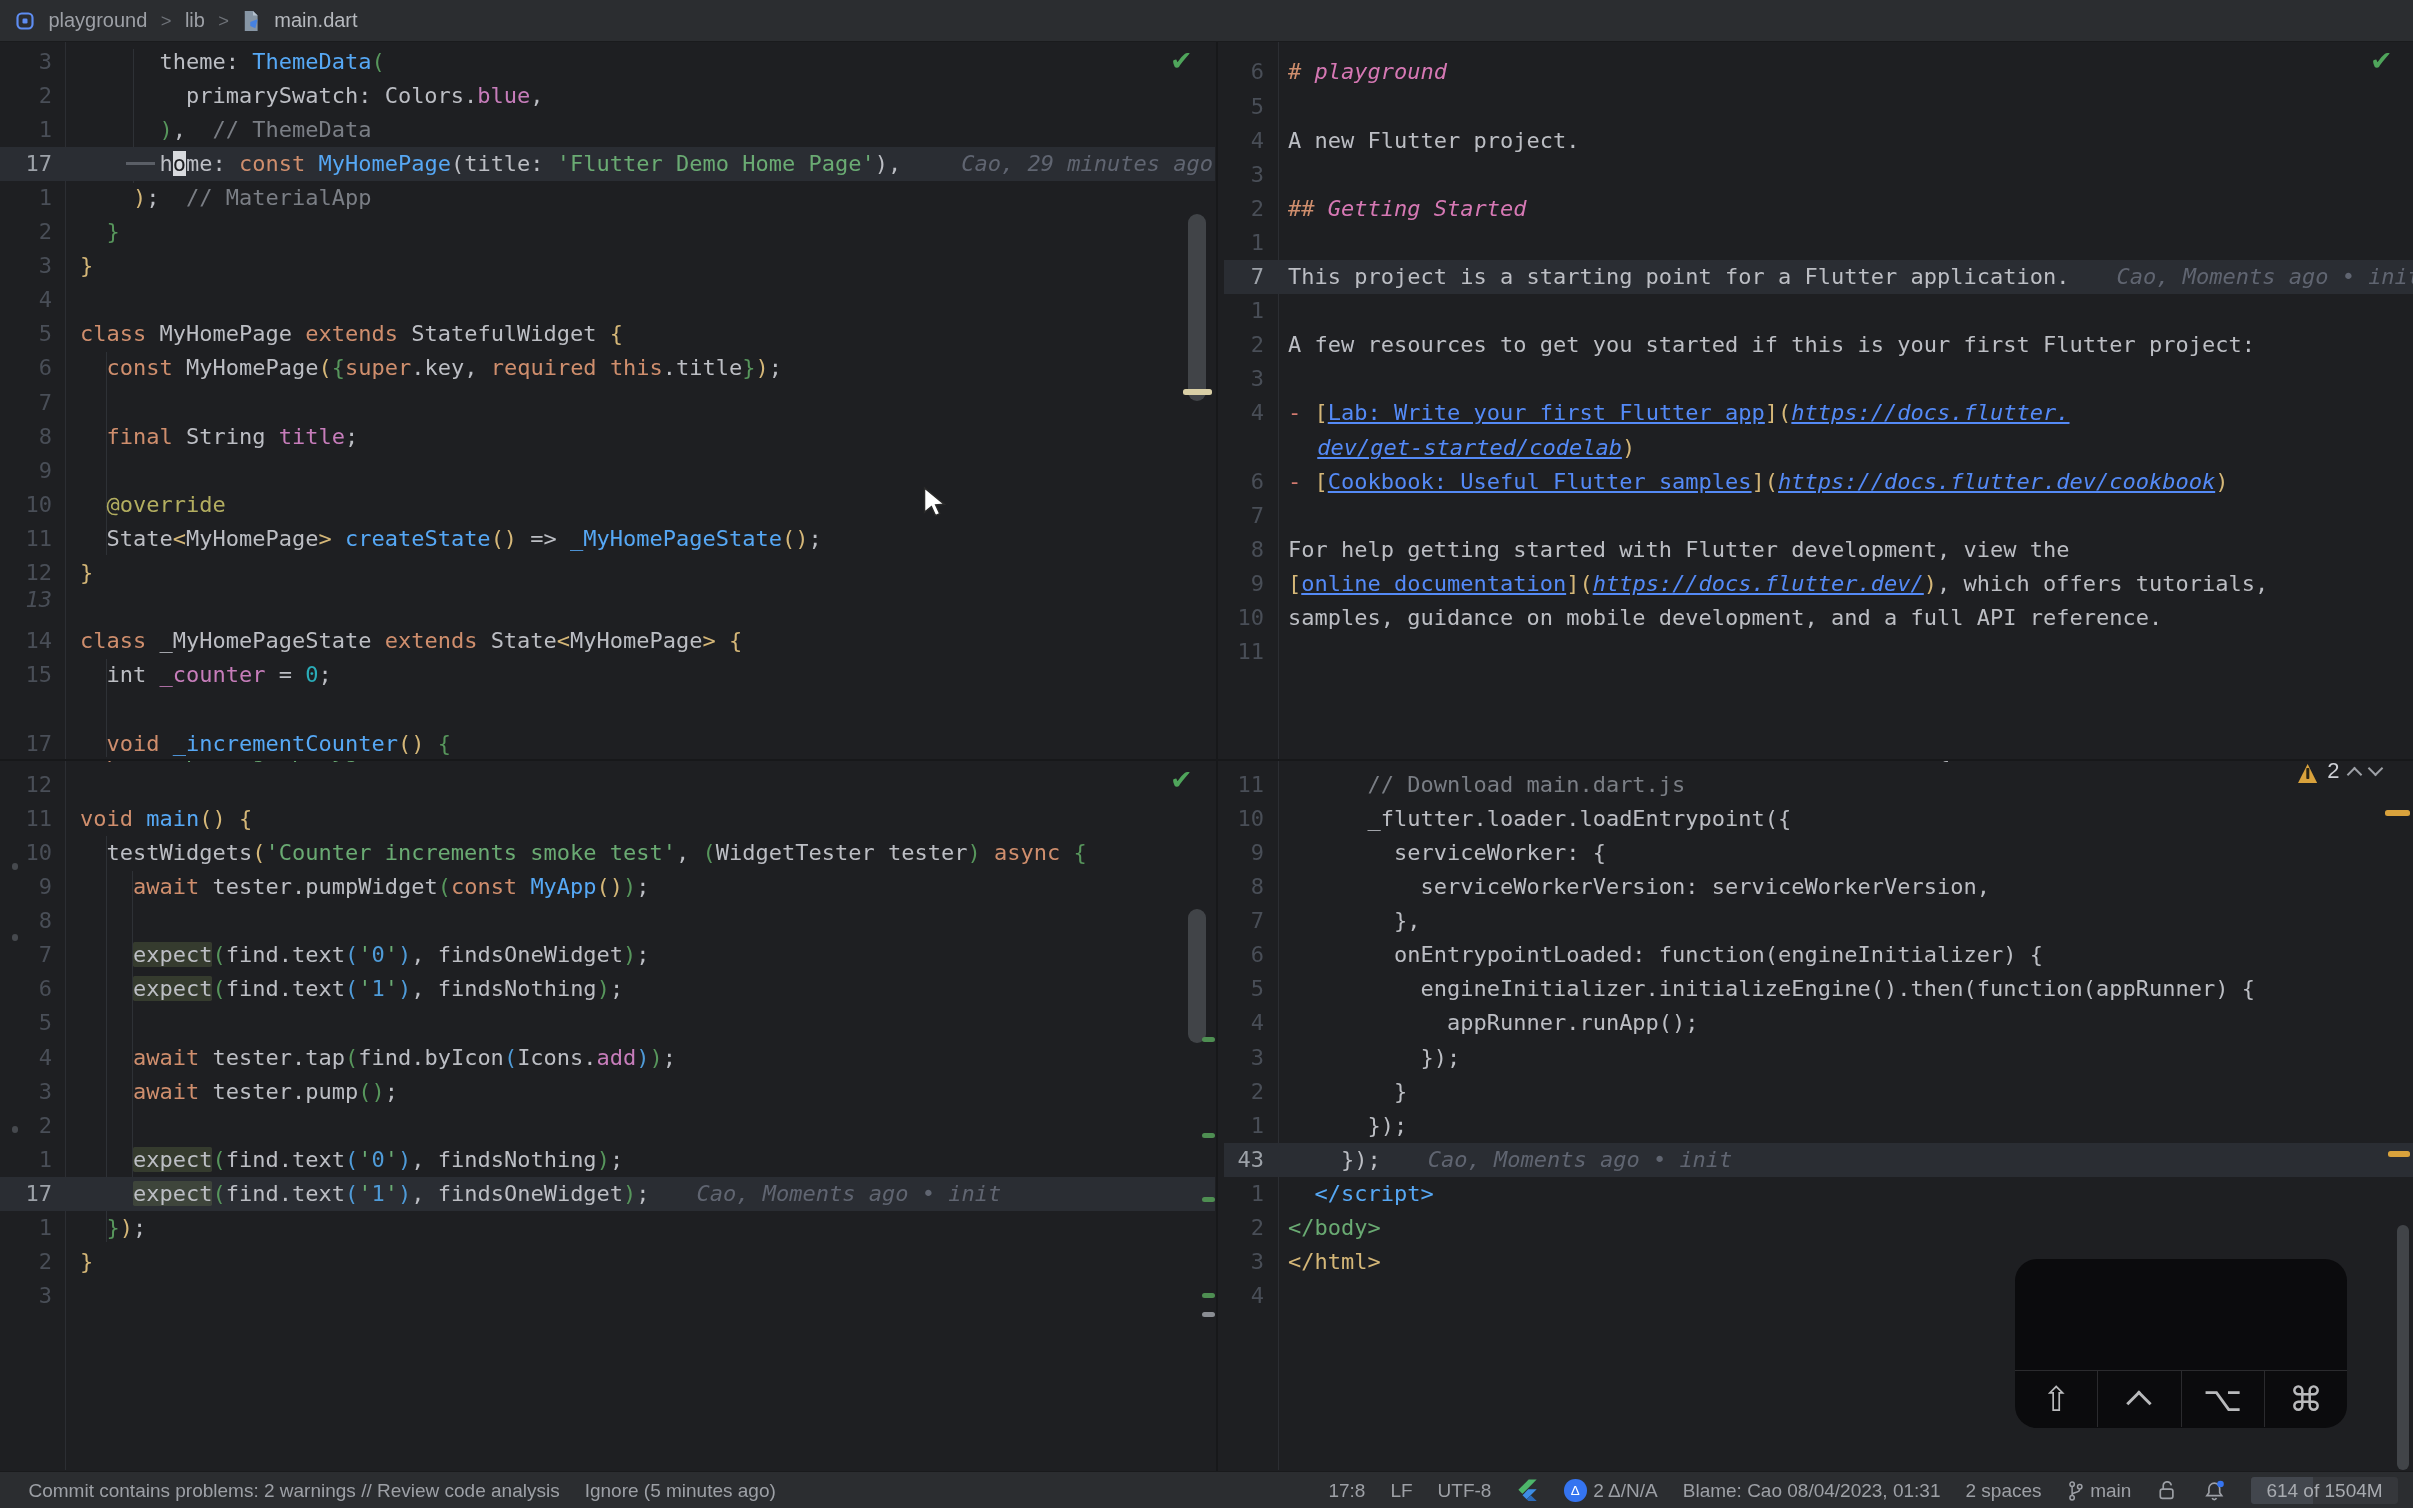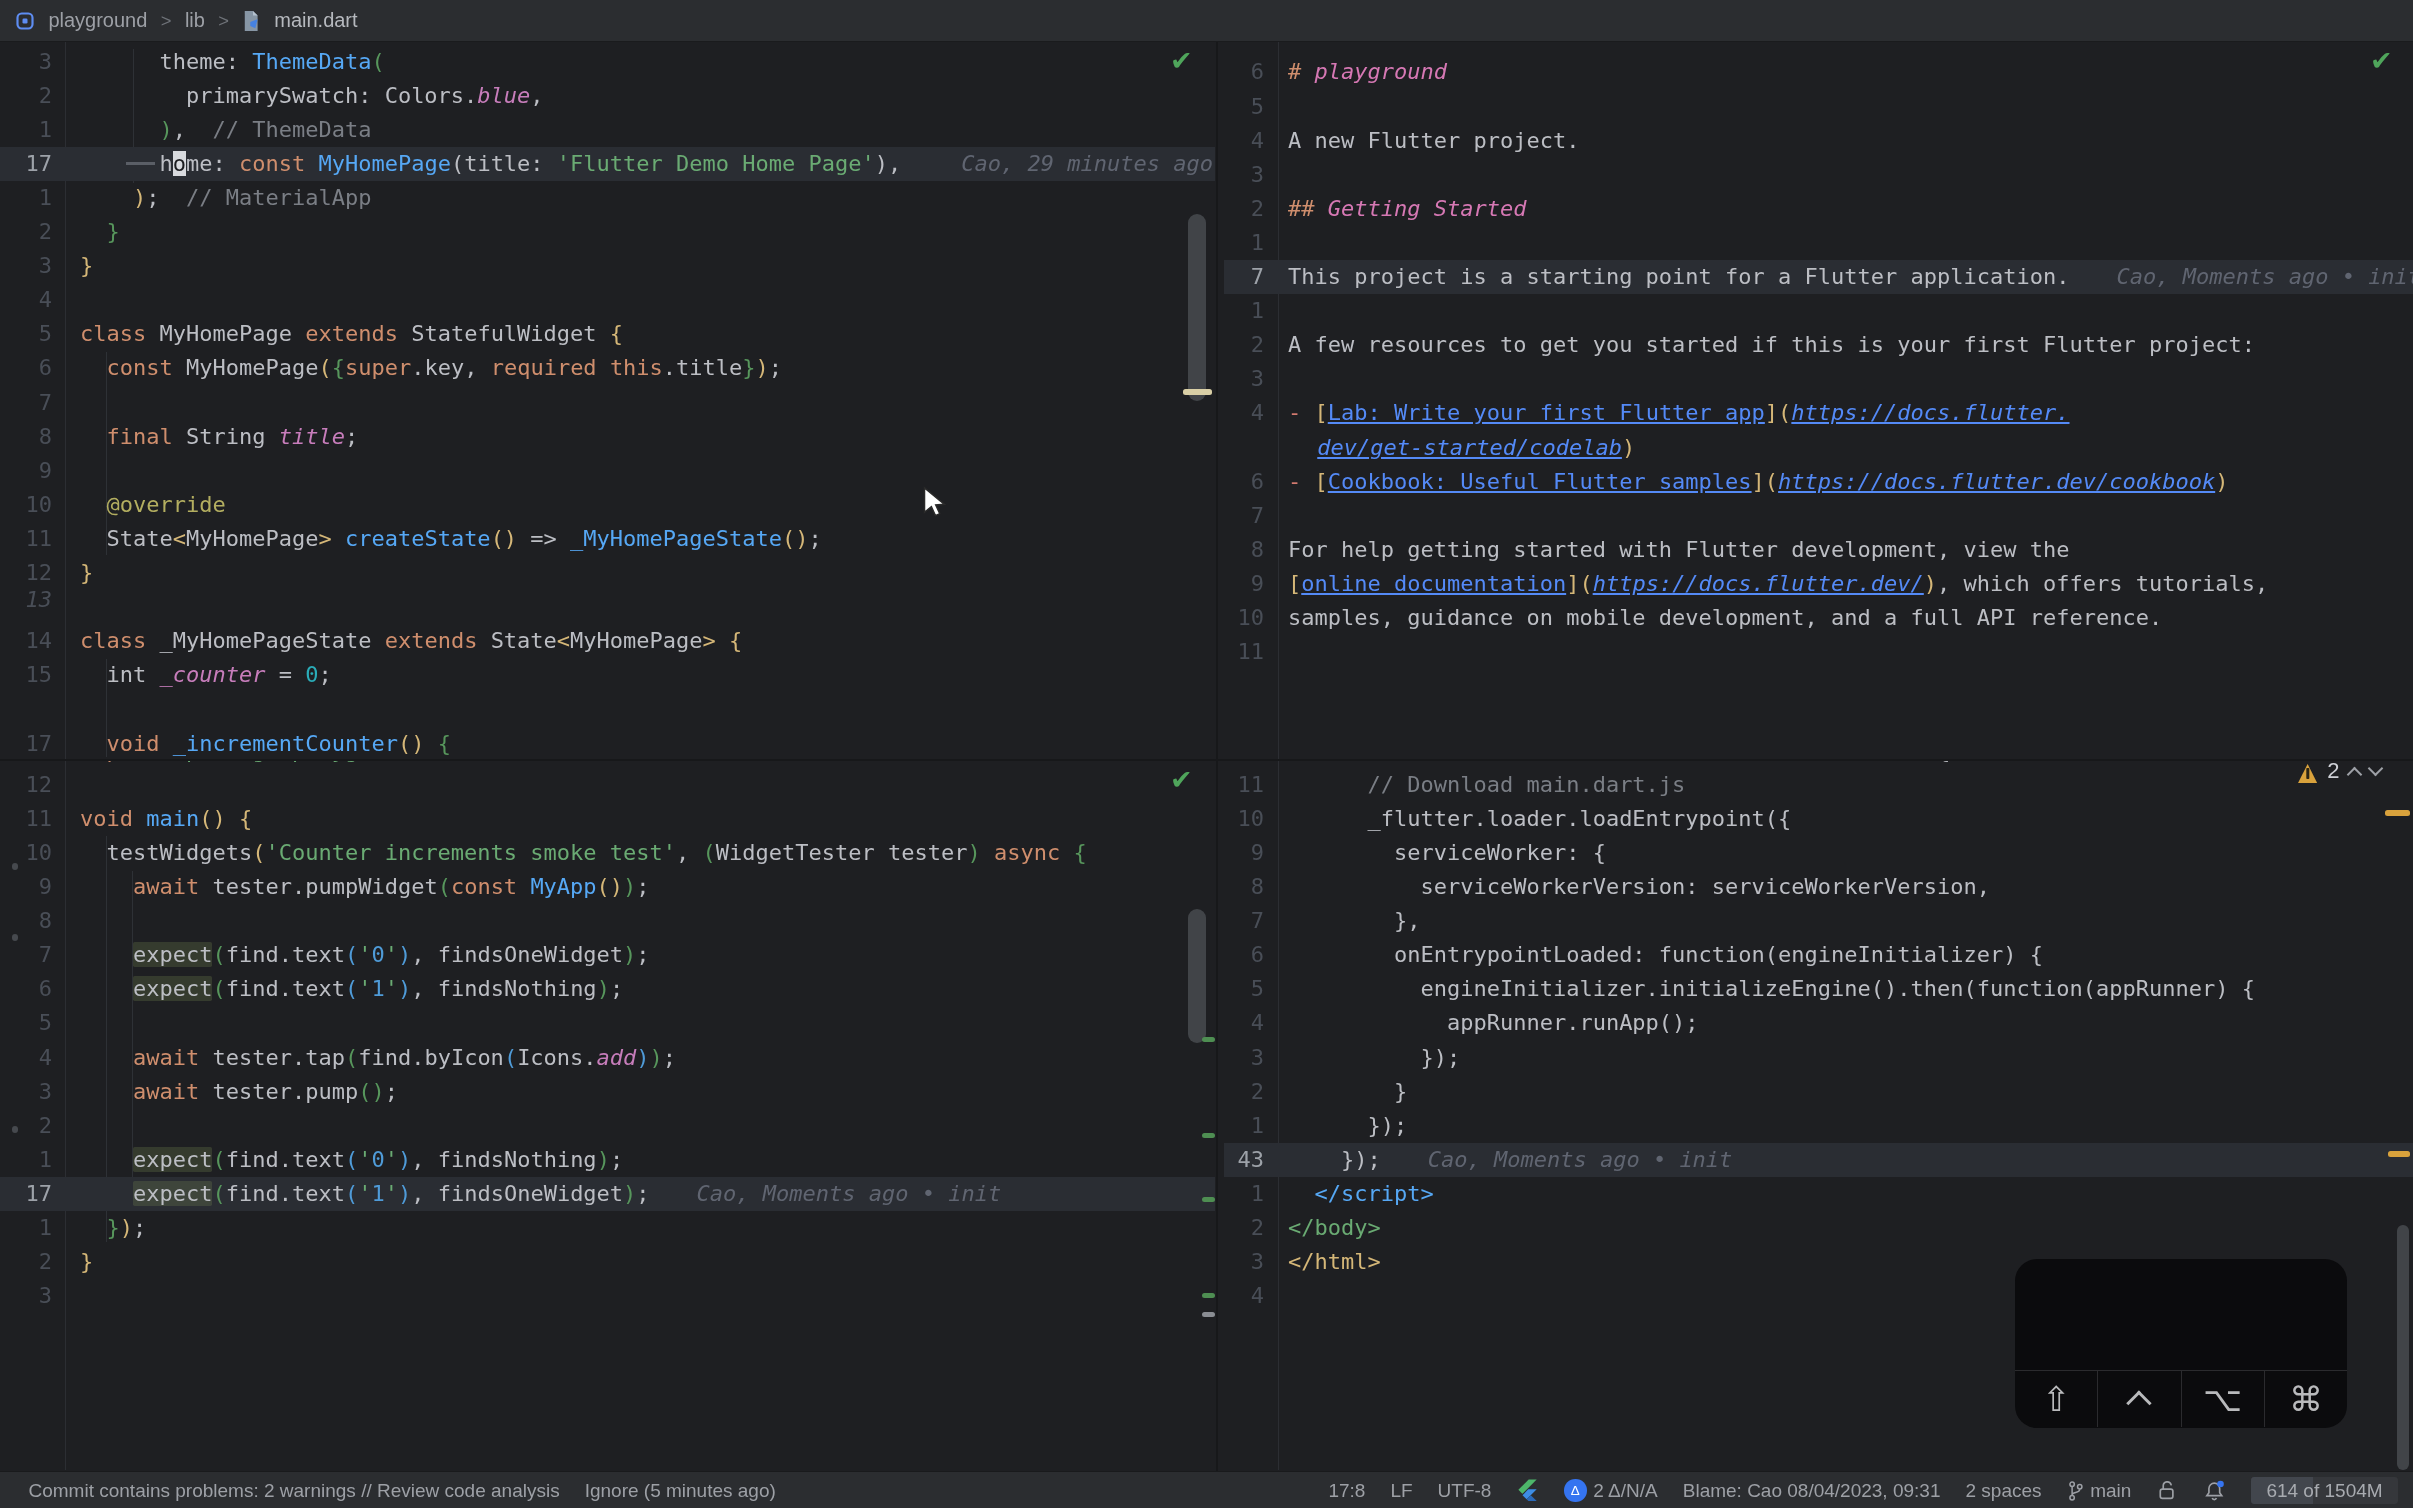--- a/index.html
+++ b/index.html
@@ -17,21 +17,21 @@
          font-family:"DejaVu Sans Mono", monospace; font-size:22px; white-space:pre; }
   .row.cur { background:var(--caret-row,#2a2d33); }
   .ln { position:absolute; left:0; top:0; text-align:right; color:var(--ln,#494e57); }
   .row.cur .ln { color:var(--ln-cur,#9da2a9); }
   .code { position:absolute; top:0; white-space:pre; }
   .gsep { position:absolute; top:0; bottom:0; width:0.8px; background:#2c2e33; }
   .guide { position:absolute; width:0.8px; background:#2e3136; }
   .blame { font-style:italic; color:var(--blame,#606571); }
   .tk-d{color:var(--tk-d)} .tk-kw{color:var(--tk-kw)} .tk-fn{color:var(--tk-fn)} .tk-str{color:var(--tk-str)}
   .tk-num{color:var(--tk-num)} .tk-cm{color:var(--tk-cm)}
-  .tk-fld{color:var(--tk-fld);font-style:italic} .tk-ann{color:var(--tk-ann)}
+  .tk-fld{color:var(--tk-fld);} .tk-ann{color:var(--tk-ann)}
   .tk-y{color:var(--tk-y)} .tk-g{color:var(--tk-g)} .tk-b{color:var(--tk-b)} .tk-bstr{color:var(--tk-bstr)}
   .tk-hdr{color:var(--tk-hdr);font-style:italic} .tk-hsh{color:var(--tk-hsh)}
   .tk-lnk{color:var(--tk-lnk);text-decoration:underline}
   .tk-url{color:var(--tk-url);text-decoration:underline;font-style:italic}
   .tk-bul{color:var(--tk-bul)}
   .tk-tagB{color:var(--tk-tagB)} .tk-tagG{color:var(--tk-tagG)} .tk-tagY{color:var(--tk-tagY)}
   .tk-hl{color:var(--tk-d); background:rgba(125,145,85,.25); border-radius:1.7px;}
   .tk-caret{background:#d8dade; color:#1b1c1f;}
   
   .vsplit { position:absolute; left:1216px; top:42px; width:1.7px; height:1429px; background:#17181a; }
@@ -234,21 +234,21 @@
       <svg width="22.6" height="22.6" viewBox="0 0 24 24">
         <polygon points="13.5,0.5 2.5,11.5 6.8,15.8 22,0.5" fill="#4db66a"></polygon>
         <polygon points="22,11 13,11 6.9,17.2 11.3,21.6" fill="#3d8de5"></polygon>
         <polygon points="11.3,21.6 13.2,23.5 22,23.5 15.7,17.2" fill="#2a69b8"></polygon>
       </svg>
     </span>
     <span class="sb-item">
       <span class="circ">Δ</span>
       <span>2 Δ/N/A</span>
     </span>
-    <span>Blame: Cao 08/04/2023, 09:31</span>
+    <span>Blame: Cao 08/04/2023, 01:31</span>
     <span>2 spaces</span>
     <span class="sb-item">
       <span style="display:inline-flex;">
         <svg width="17" height="22" viewBox="0 0 20 26">
           <circle cx="6" cy="5" r="2.6" fill="none" stroke="#9da0a6" stroke-width="1.8"></circle>
           <circle cx="6" cy="21" r="2.6" fill="none" stroke="#9da0a6" stroke-width="1.8"></circle>
           <circle cx="15" cy="8" r="2.6" fill="none" stroke="#9da0a6" stroke-width="1.8"></circle>
           <path d="M6 7.8 v10.6 M15 10.8 c0 5 -9 3 -9 7" fill="none" stroke="#9da0a6" stroke-width="1.8"></path>
         </svg>
       </span>

